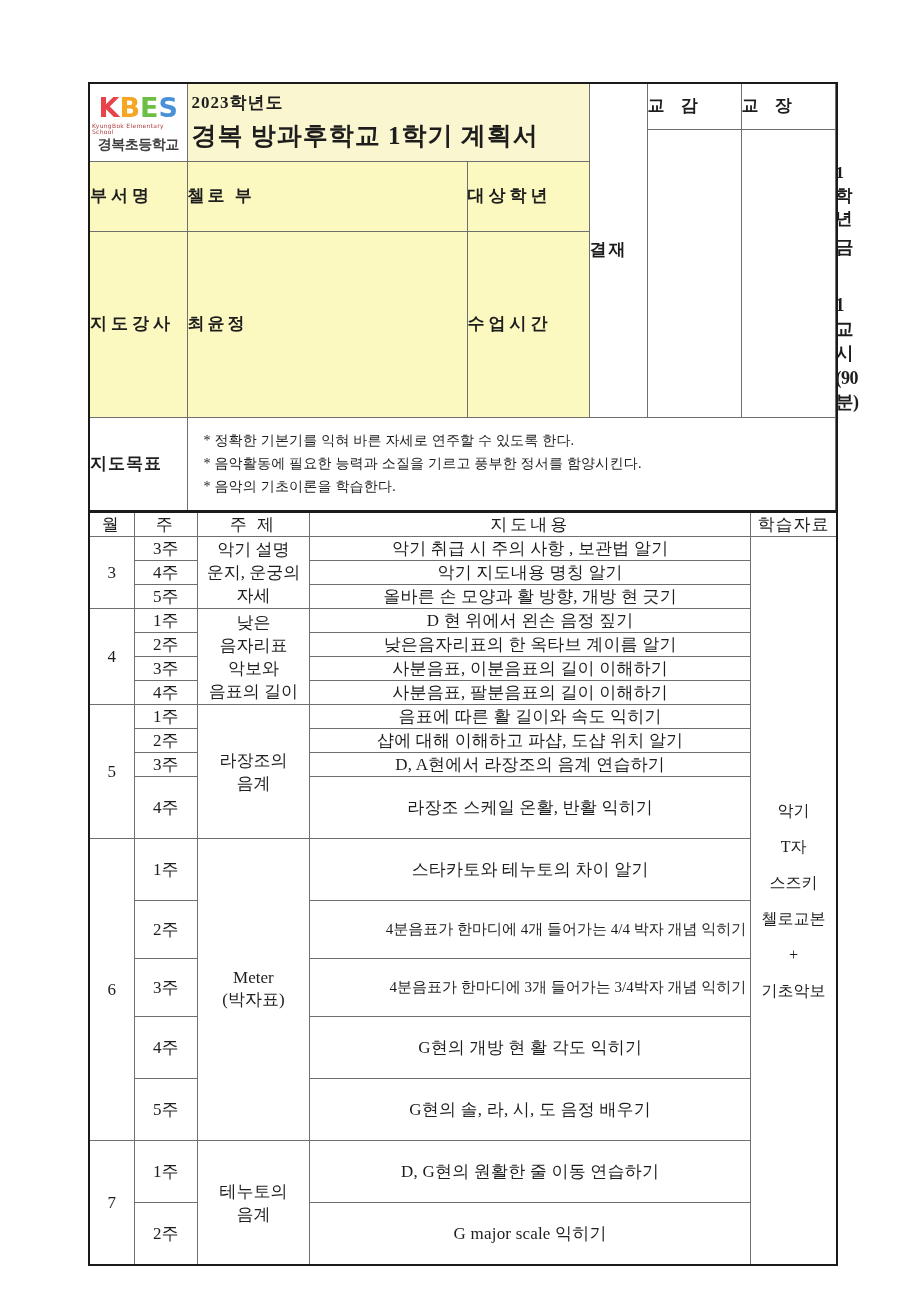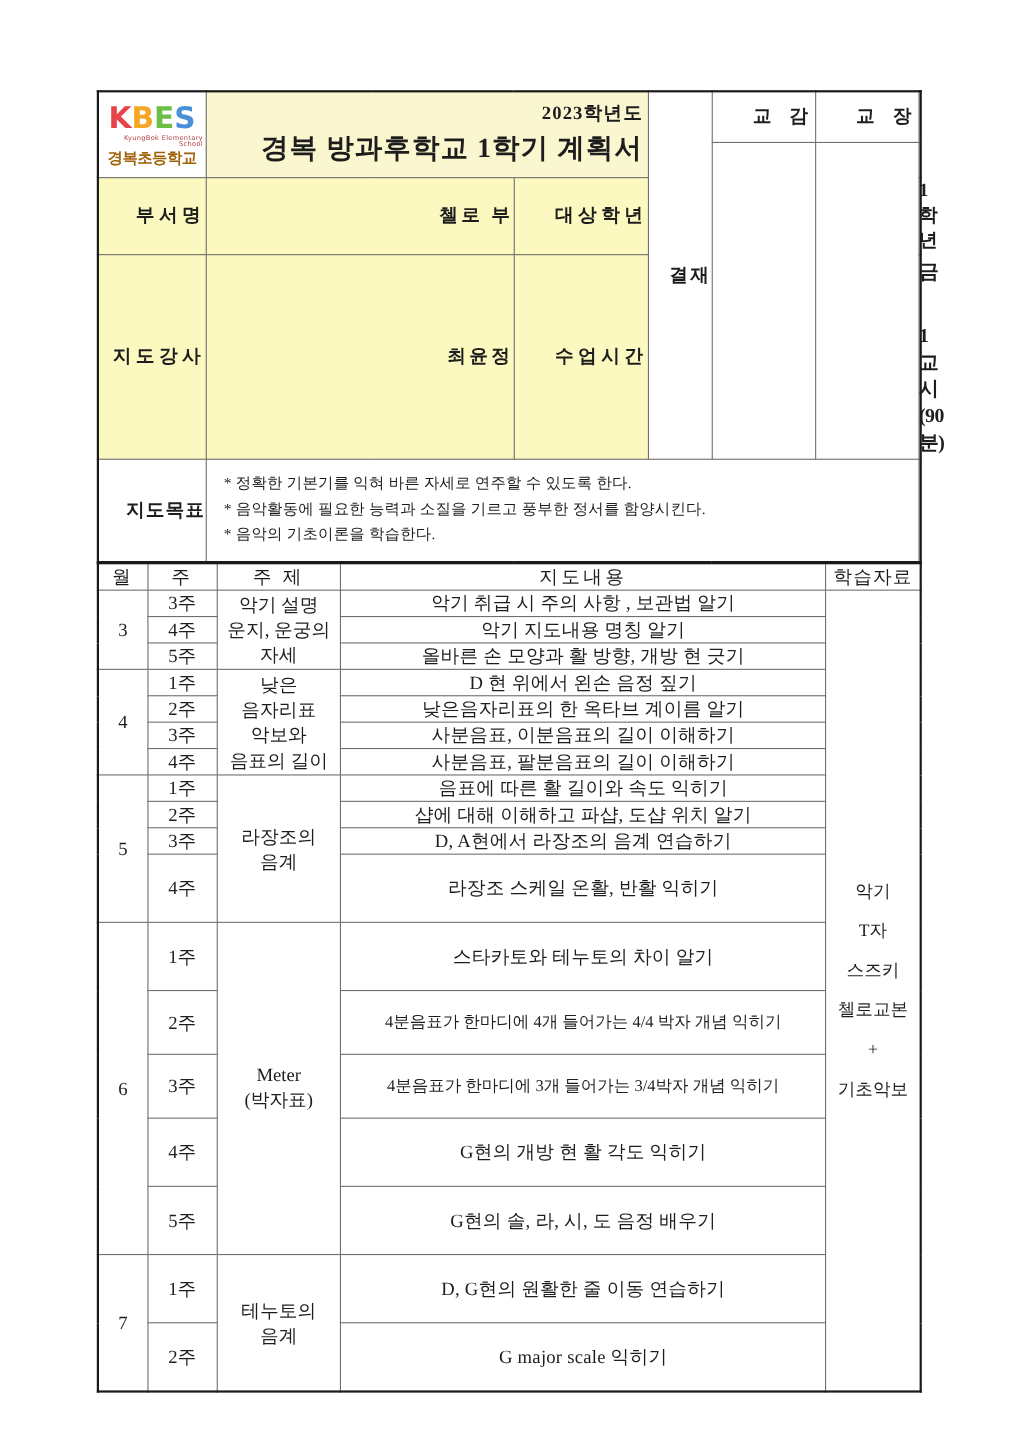--- a/index.html
+++ b/index.html
@@ -25,21 +25,21 @@
 
   table.doc {
     border-collapse: collapse;
     table-layout: fixed;
     width: 750px;
   }
   table.doc td {
     border: 1px solid #6f6f6f;
     padding: 0;
     vertical-align: middle;
-    text-align: right;
+    text-align: left;
     font-size: 17px;
     line-height: 1.35;
     color: #1d1d1d;
     background: #ffffff;
   }
 
   
   .frame {
     border: 2px solid #1a1a1a;
     width: 746px;
@@ -71,21 +71,21 @@
     font-family: "DejaVu Sans", sans-serif;
     font-size: 6px;
     color: #b0403f;
     letter-spacing: .3px;
     margin-top: 2px;
   }
   .logo-kor {
     font-family: "DejaVu Sans", sans-serif;
     font-weight: bold;
     font-size: 14px;
-    color: #a16207;
+    color: #404040;
     margin-top: 2px;
     letter-spacing: -.5px;
   }
 
   
   .title-cell {
     padding: 8px 4px !important;
   }
   .title-l1 {
     font-size: 17px;
@@ -176,20 +176,21 @@
   .c-mat   { width: 88px; font-size: 16px; line-height: 2.3; }
 
   td.content {
     font-size: 18px;
     letter-spacing: .2px;
     padding: 11px 4px;
   }
   td.content.small {
     font-size: 15px;
     letter-spacing: 0;
+    text-align: right;
   }
   td.content.tall { padding: 19px 4px; }
 
   .mat-inner {
     line-height: 2.25;
     font-size: 16px;
   }
 </style>
 </head>
 <body>

